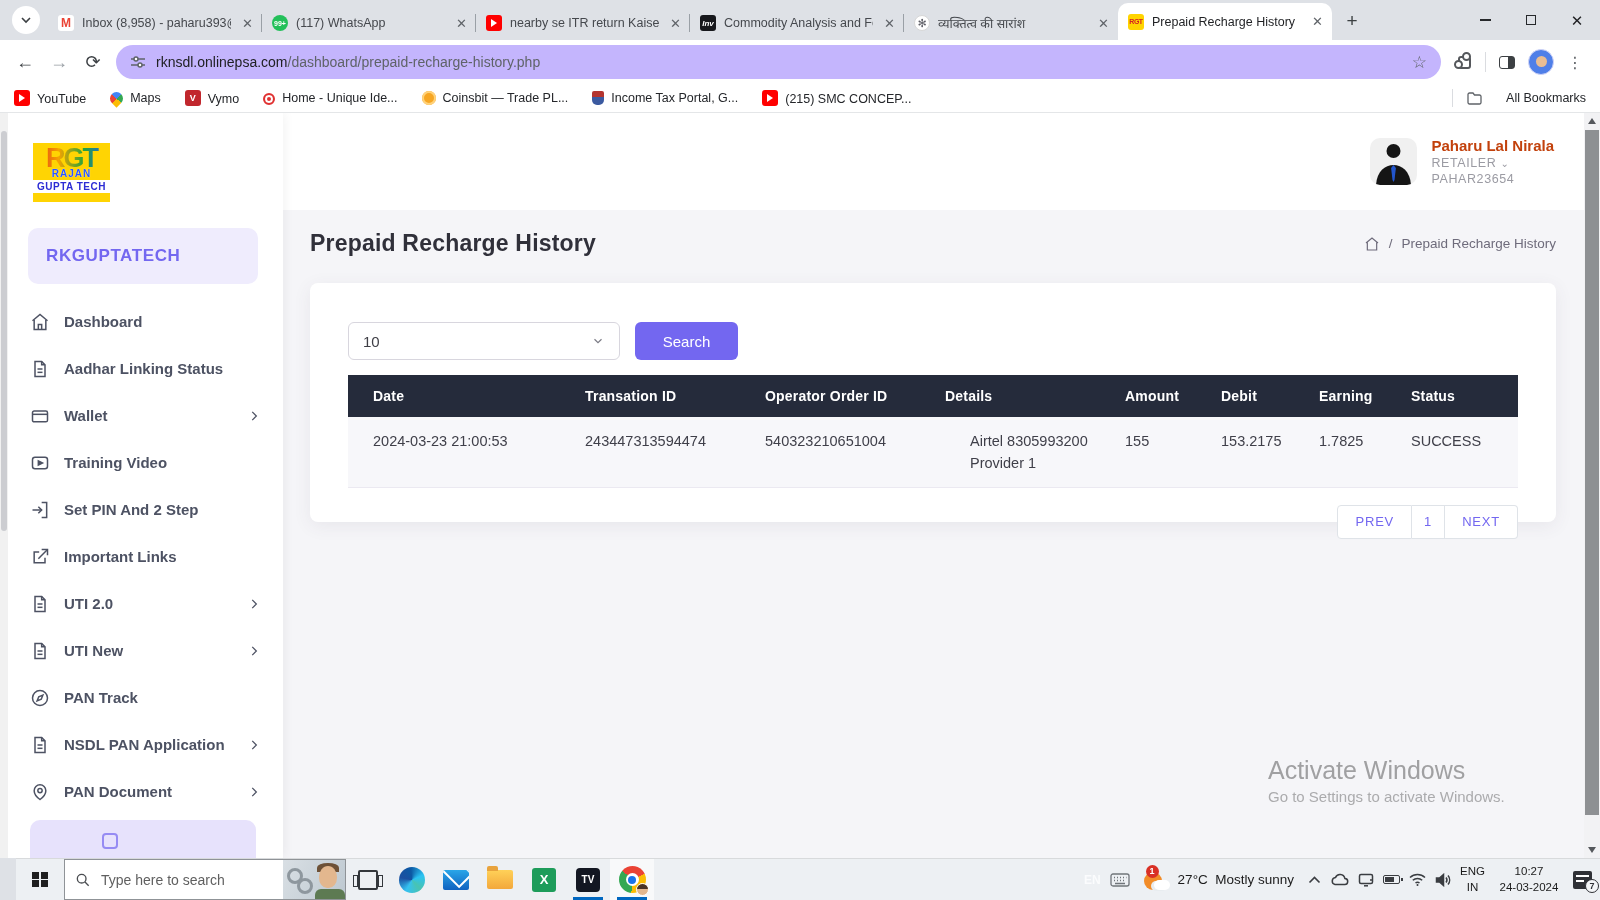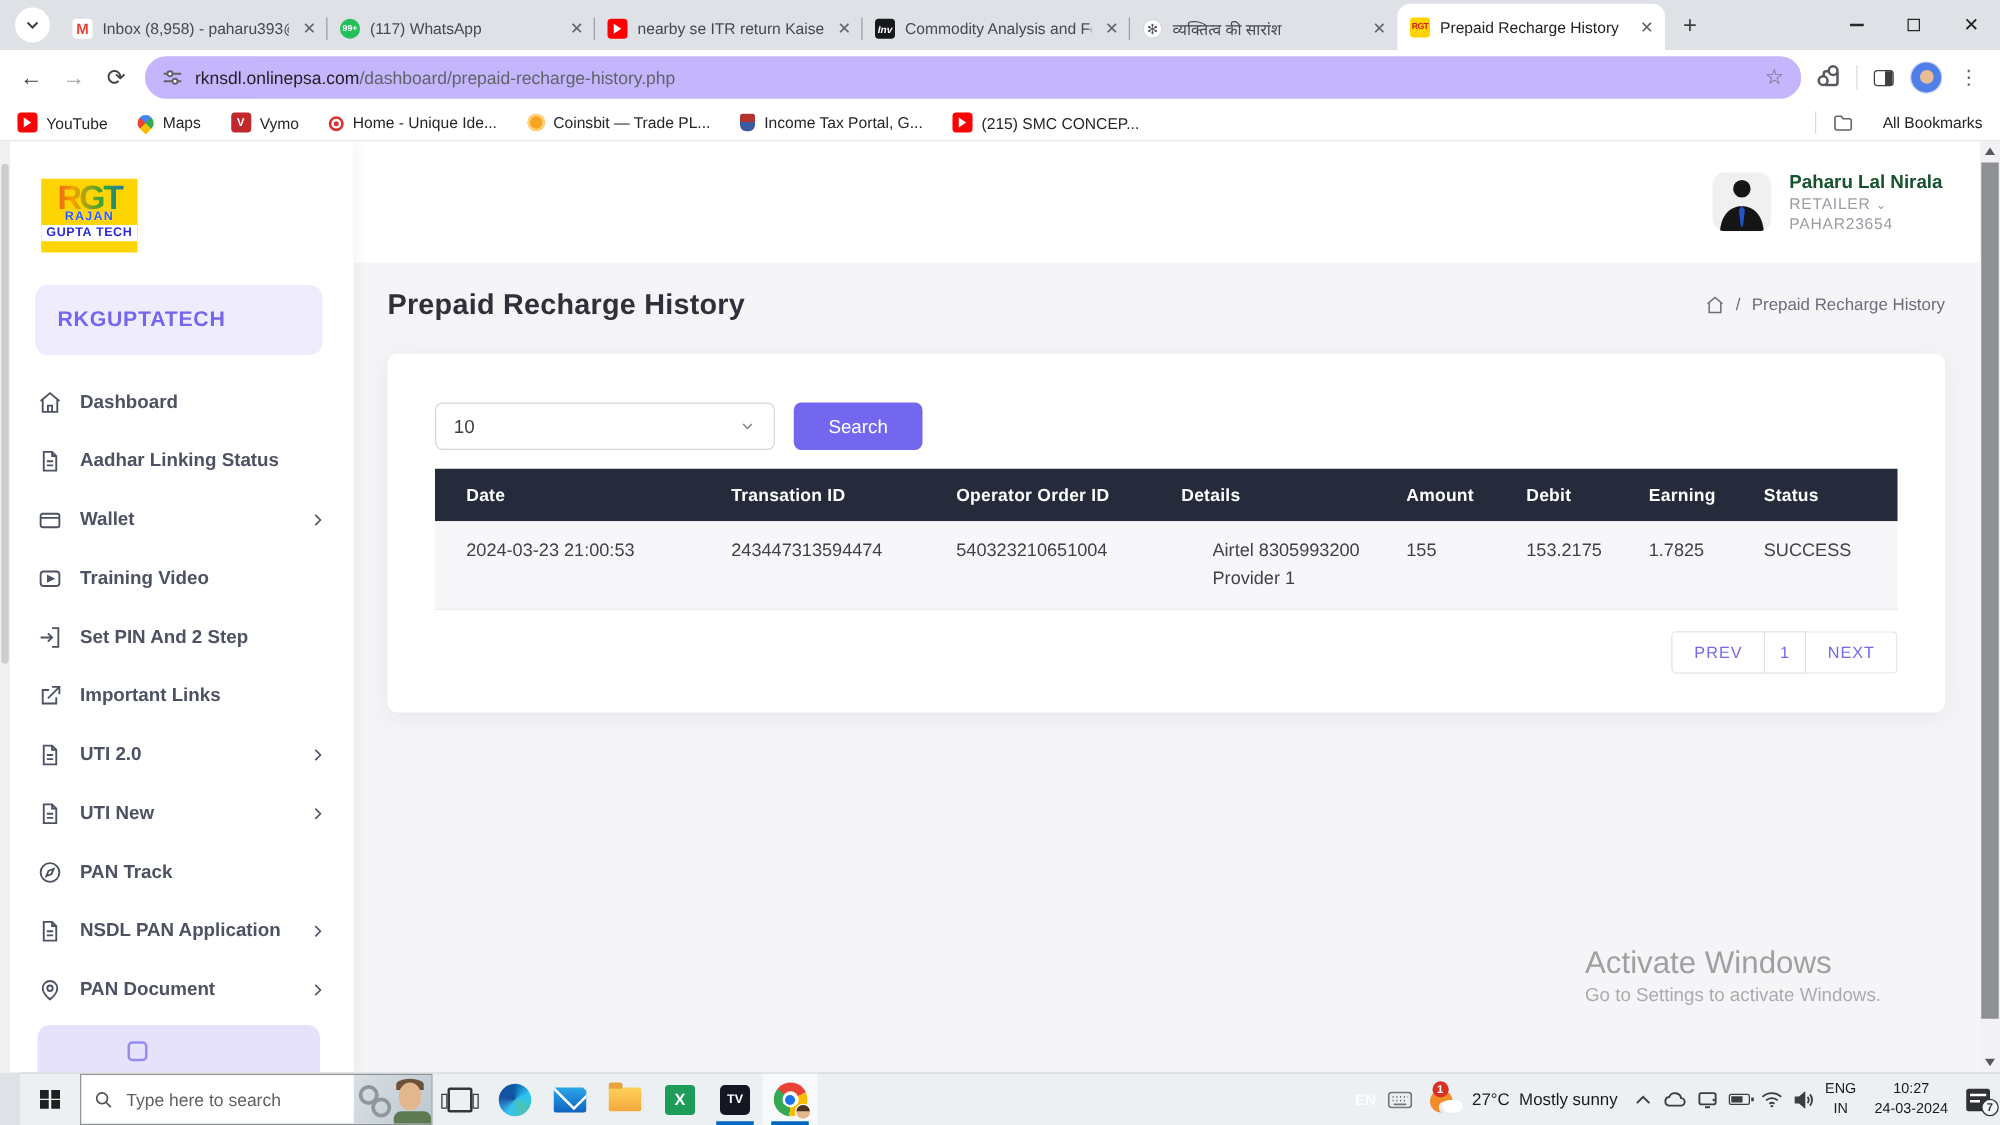--- a/index.html
+++ b/index.html
@@ -73,29 +73,29 @@
 .menu{margin-top:14px}
 .mi{height:47px;display:flex;align-items:center;padding:0 22px 0 30px;color:#4d5263;font-size:15px;font-weight:600}
 .mi .ic{margin-right:14px;display:flex;flex:none}
 .mi .chev{margin-left:auto;display:flex}
 .active-cut{position:absolute;left:30px;width:226px;top:707px;height:60px;background:#e7e2fc;border-radius:10px;z-index:1}
 .active-cut .sq{position:absolute;left:72px;top:13px;width:16px;height:16px;border:2px solid #7367f0;border-radius:4px;opacity:.7}
 
 .header-strip{position:absolute;left:283px;top:0;right:16px;height:97px;background:#fff;z-index:1;display:flex;align-items:center;justify-content:flex-end;padding-right:30px}
 .user{display:flex;gap:14px;align-items:center}
 .user-avatar{width:47px;height:47px;border-radius:10px;background:#f0f0f0;position:relative;overflow:hidden}
-.user-name{font-size:15px;font-weight:700;color:#14532d}
+.user-name{font-size:15px;font-weight:700;color:#c2410c}
 .user-sub{font-size:12.5px;color:#9b9ba3;letter-spacing:.6px;margin-top:2px}
 .user-sub .caret{font-size:10px}
 
 .content{position:absolute;left:283px;top:97px;right:16px;bottom:0;padding:20px 28px 0 27px}
 .content-head{display:flex;justify-content:space-between;align-items:center}
 .page-title{font-size:23px;font-weight:700;color:#30303a;letter-spacing:.2px}
 .breadcrumb{display:flex;align-items:center;gap:9px;color:#6e6b7b;font-size:13.5px}
-.card{margin-top:26px;background:#fff;border-radius:8px;box-shadow:0 4px 18px rgba(75,70,92,.08);height:287px;padding:39px 38px 0;position:relative}
+.card{margin-top:26px;background:#fff;border-radius:8px;box-shadow:0 4px 18px rgba(75,70,92,.08);height:239px;padding:39px 38px 0;position:relative}
 .controls{display:flex;align-items:center}
 .select{width:272px;height:38px;border:1px solid #d8d6de;border-radius:6px;display:flex;align-items:center;justify-content:space-between;padding:0 14px;font-size:15px;color:#3f3f46;background:#fff}
 .search-btn{margin-left:15px;width:103px;height:38px;background:#7367f0;color:#fff;border:none;border-radius:6px;font-size:15px;font-weight:500;font-family:inherit}
 .table{margin-top:15px}
 .thead,.trow{display:grid;grid-template-columns:212px 180px 180px 180px 96px 98px 92px 1fr}
 .thead{background:#252b3b;height:42px;align-items:center;color:#fff;font-size:14px;font-weight:700;letter-spacing:.2px}
 .thead div,.trow div{padding-left:25px}
 .trow{background:#f7f7fa;border-bottom:1px solid #ebe9f1;padding:13px 0 12px;color:#3f3f49;font-size:14.5px;line-height:1.55;align-items:start}
 .pagination{display:flex;justify-content:flex-end;margin-top:17px}
 .pg{height:34px;line-height:32px;border:1px solid #dfe3e8;background:#fff;color:#7367f0;font-size:13px;letter-spacing:.8px;padding:0 17px}

